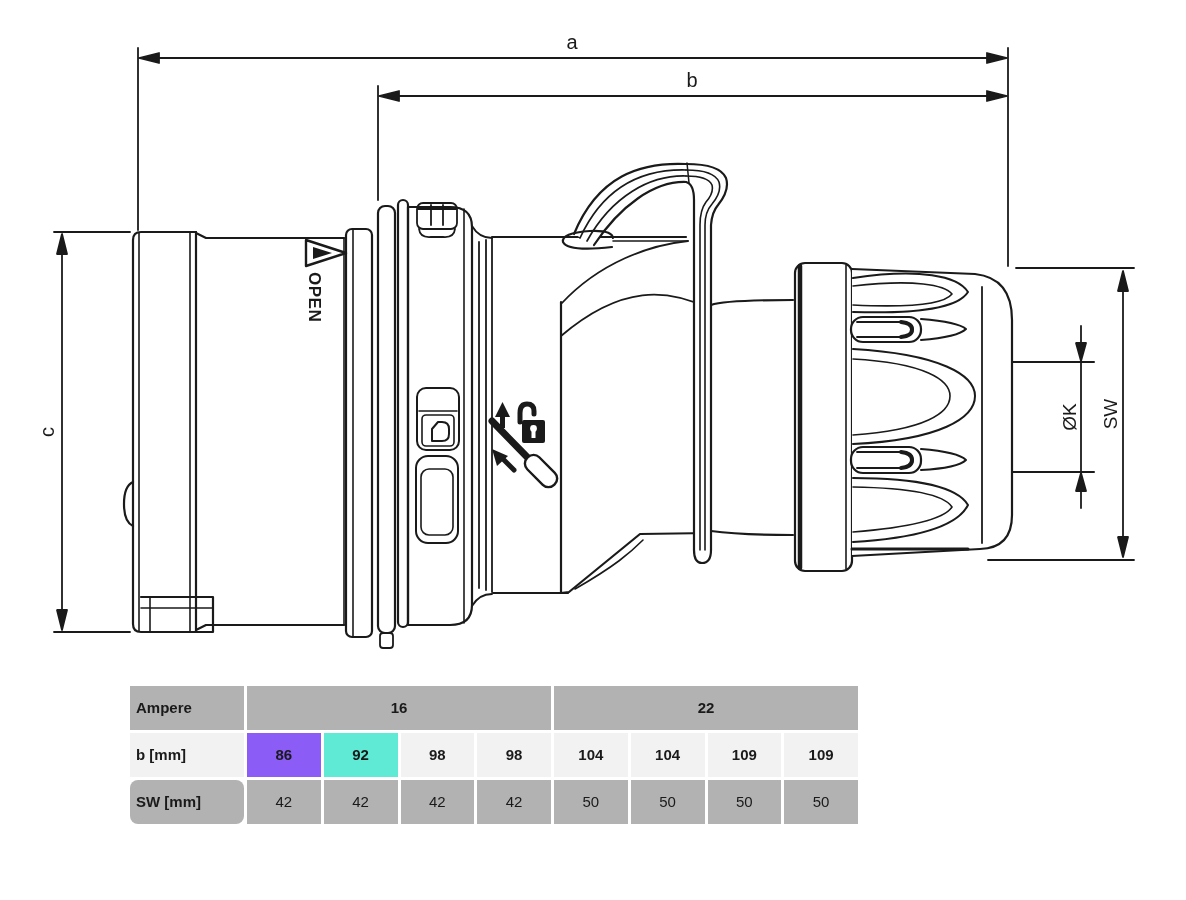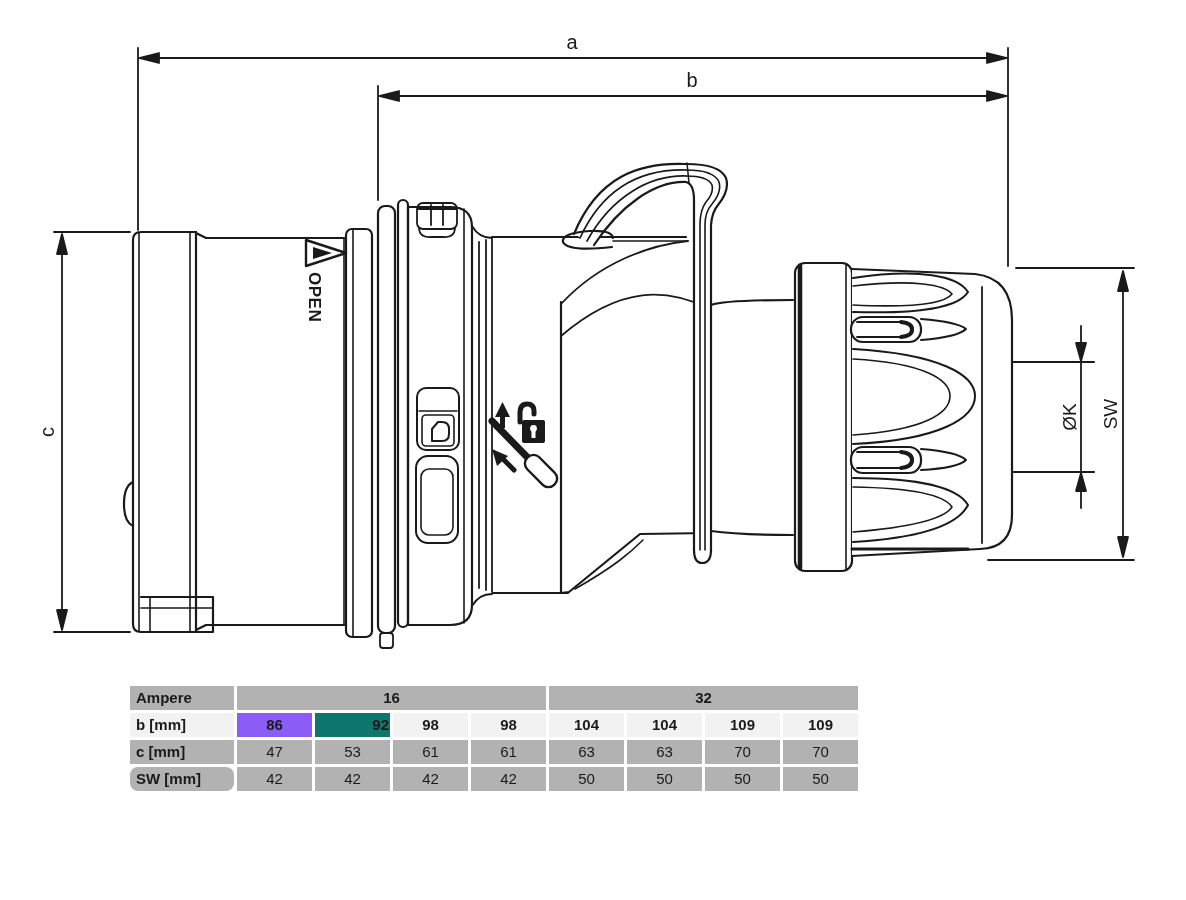--- a/index.html
+++ b/index.html
@@ -13,21 +13,21 @@
   .dimlabel{font-size:20px;}
   .dimlabel-small{font-size:19px;}
   .openlabel{font-size:17px;font-weight:bold;letter-spacing:0.5px;}
 
   table.dimtable{
     position:absolute;left:127px;top:683px;width:734px;
     border-collapse:separate;border-spacing:3px;table-layout:fixed;
   }
   table.dimtable td{
     height:21px;line-height:22px;font-size:15px;text-align:center;
-    padding:1px;white-space:nowrap;overflow:hidden;
+    padding:11px;white-space:nowrap;overflow:hidden;
   }
   table.dimtable td.label{
     width:97px;text-align:left;padding-left:6px;font-weight:bold;font-size:15px;
   }
   table.dimtable td.groupcell{font-weight:bold;}
   table.dimtable tr.boldvals td.val{font-weight:bold;}
 </style>
 </head>
 <body>
 
@@ -230,45 +230,34 @@
     </g>
   </g>
 
 </svg>
 
 <table class="dimtable">
   <tbody>
         <tr>
           <td class="label" style="color: rgb(26, 26, 26); background: rgb(178, 178, 178);">Ampere</td>
           <td class="groupcell" colspan="4" style="color: rgb(26, 26, 26); background: rgb(178, 178, 178); margin-top: 24px;">16</td>
-          <td class="groupcell" colspan="4" style="color: rgb(26, 26, 26); background: rgb(178, 178, 178);">32</td>
+          <td class="groupcell" colspan="4" style="color: rgb(26, 26, 26); background: rgb(178, 178, 178);">22</td>
         </tr>
         <tr class="boldvals">
           <td class="label" style="color: rgb(26, 26, 26); background: rgb(242, 242, 242);">b [mm]</td>
           <td class="val" style="color: rgb(26, 26, 26); background: #8b5cf6;">86</td>
-          <td class="val" style="color: rgb(26, 26, 26); background: #0f766e; text-align: right;">92</td>
+          <td class="val" style="color: rgb(26, 26, 26); background: #5eead4;">92</td>
           <td class="val" style="color: rgb(26, 26, 26); background: rgb(242, 242, 242);">98</td>
           <td class="val" style="color: rgb(26, 26, 26); background: rgb(242, 242, 242);">98</td>
           <td class="val" style="color: rgb(26, 26, 26); background: rgb(242, 242, 242);">104</td>
           <td class="val" style="color: rgb(26, 26, 26); background: rgb(242, 242, 242);">104</td>
           <td class="val" style="color: rgb(26, 26, 26); background: rgb(242, 242, 242);">109</td>
           <td class="val" style="color: rgb(26, 26, 26); background: rgb(242, 242, 242);">109</td>
         </tr>
         <tr>
-          <td class="label" style="color: rgb(26, 26, 26); background: rgb(178, 178, 178);">c [mm]</td>
-          <td class="val" style="color: rgb(26, 26, 26); background: rgb(178, 178, 178);">47</td>
-          <td class="val" style="color: rgb(26, 26, 26); background: rgb(178, 178, 178);">53</td>
-          <td class="val" style="color: rgb(26, 26, 26); background: rgb(178, 178, 178);">61</td>
-          <td class="val" style="color: rgb(26, 26, 26); background: rgb(178, 178, 178);">61</td>
-          <td class="val" style="color: rgb(26, 26, 26); background: rgb(178, 178, 178);">63</td>
-          <td class="val" style="color: rgb(26, 26, 26); background: rgb(178, 178, 178);">63</td>
-          <td class="val" style="color: rgb(26, 26, 26); background: rgb(178, 178, 178);">70</td>
-          <td class="val" style="color: rgb(26, 26, 26); background: rgb(178, 178, 178);">70</td>
-        </tr>
-        <tr>
           <td class="label" style="color: rgb(26, 26, 26); background: rgb(178, 178, 178); border-radius: 8px;">SW [mm]</td>
           <td class="val" style="color: rgb(26, 26, 26); background: rgb(178, 178, 178);">42</td>
           <td class="val" style="color: rgb(26, 26, 26); background: rgb(178, 178, 178);">42</td>
           <td class="val" style="color: rgb(26, 26, 26); background: rgb(178, 178, 178);">42</td>
           <td class="val" style="color: rgb(26, 26, 26); background: rgb(178, 178, 178);">42</td>
           <td class="val" style="color: rgb(26, 26, 26); background: rgb(178, 178, 178);">50</td>
           <td class="val" style="color: rgb(26, 26, 26); background: rgb(178, 178, 178);">50</td>
           <td class="val" style="color: rgb(26, 26, 26); background: rgb(178, 178, 178);">50</td>
           <td class="val" style="color: rgb(26, 26, 26); background: rgb(178, 178, 178);">50</td>
         </tr>

